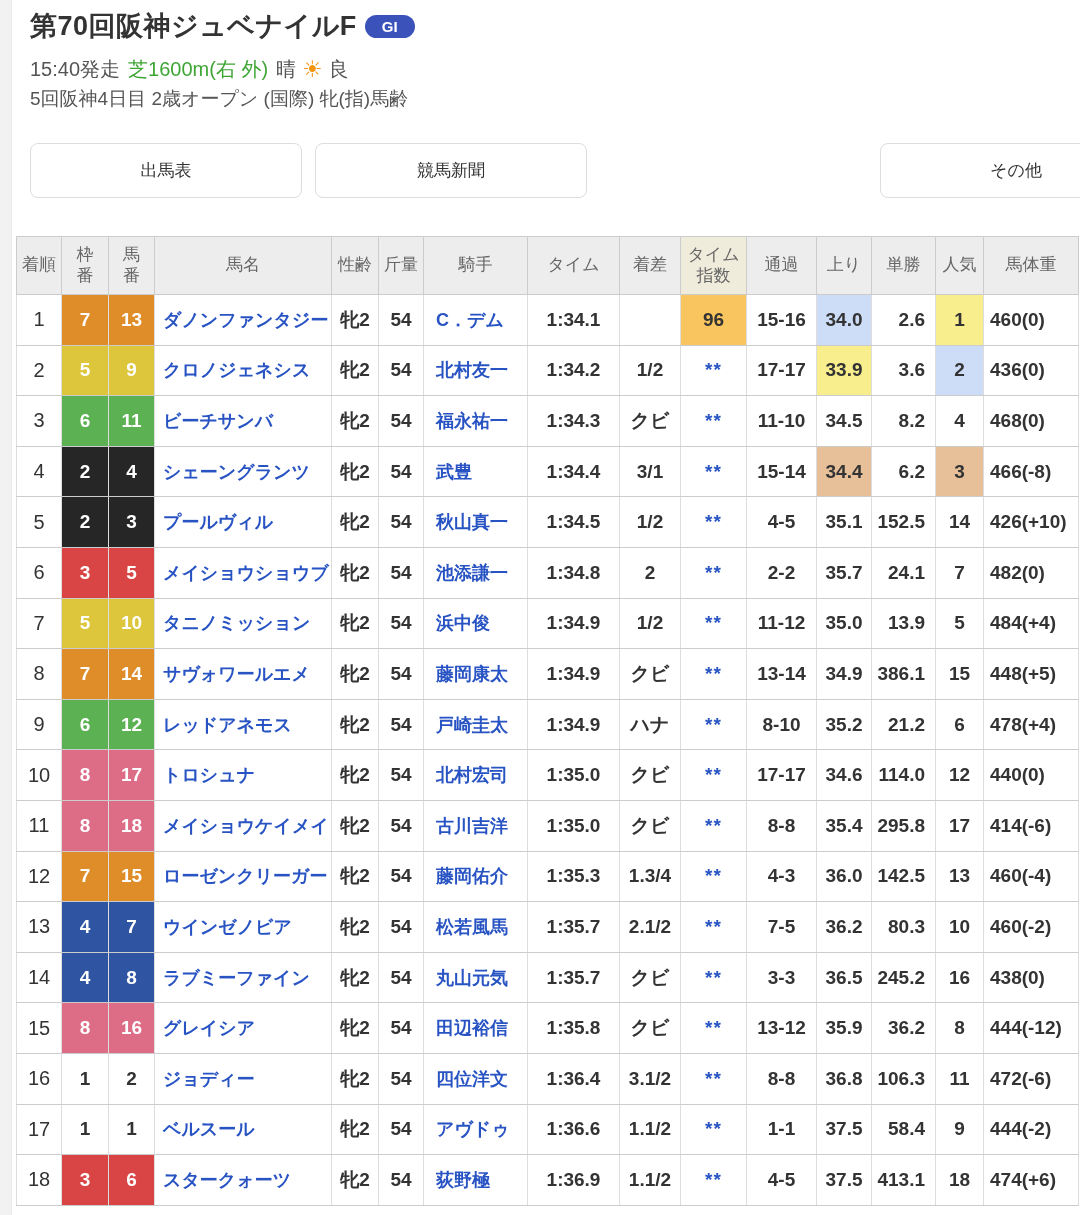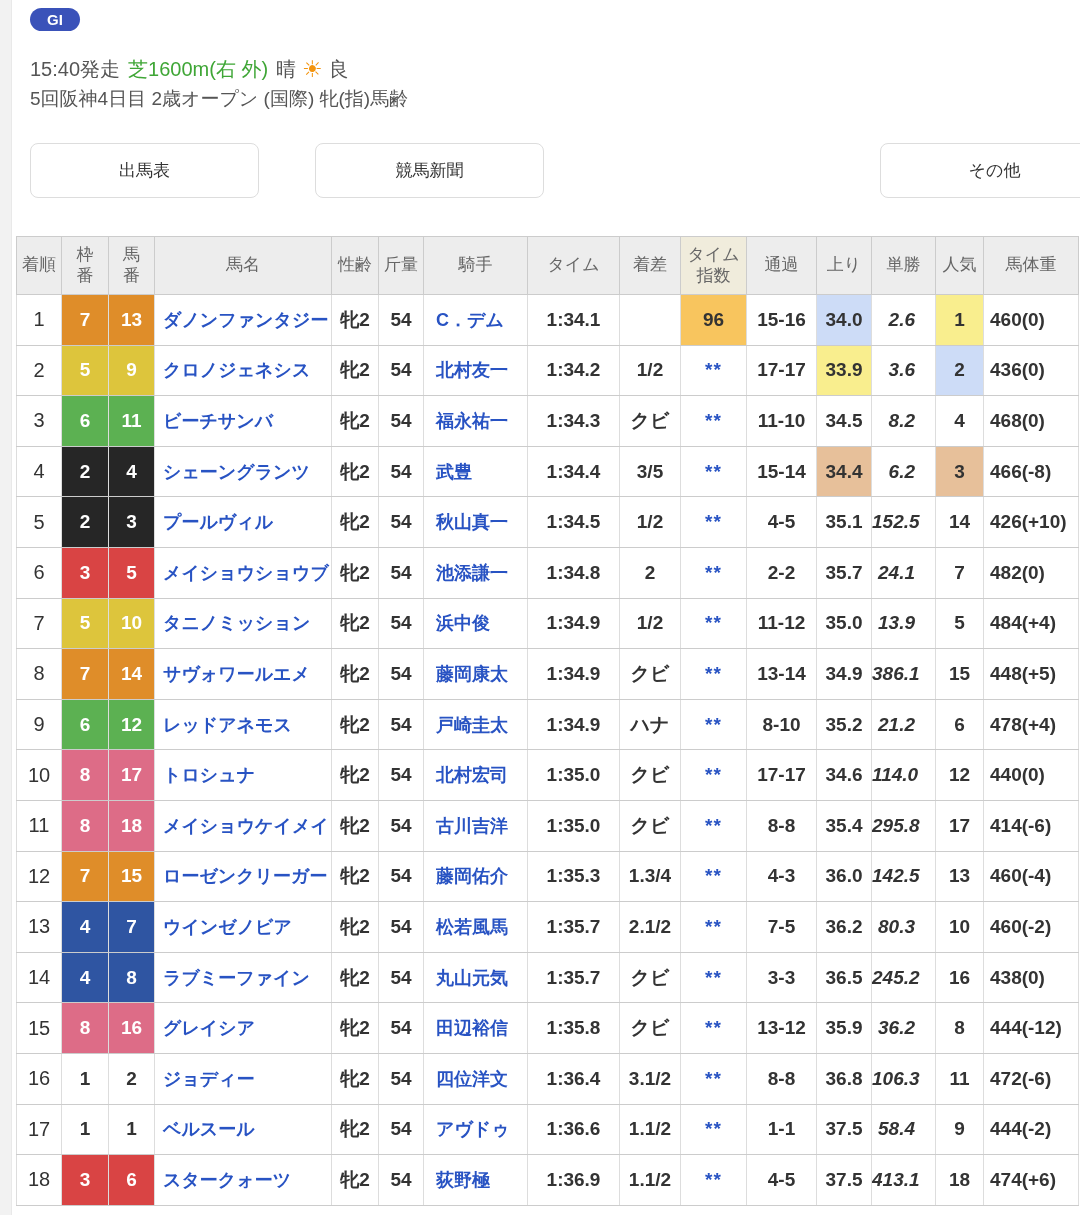--- a/index.html
+++ b/index.html
@@ -12,35 +12,35 @@
   .page-title{position:absolute;left:30px;top:8px;display:flex;align-items:center;gap:8px;}
   .title-text{font-size:27px;font-weight:bold;color:#333;letter-spacing:.5px;}
   .grade-badge{background:#3a52b9;color:#fff;font-size:15px;font-weight:bold;padding:4px 17px;border-radius:15px;line-height:1;}
 
   .race-info{position:absolute;left:30px;top:56px;font-size:20px;color:#555;display:flex;align-items:center;gap:8px;white-space:nowrap;}
   .course{color:#3fa636;}
   .sun-icon{color:#f3940f;font-size:23px;line-height:1;margin:0 -2px;}
 
   .meeting-info{position:absolute;left:30px;top:86px;font-size:19px;color:#555;white-space:nowrap;}
 
-  .btn{position:absolute;top:143px;width:229px;height:55px;background:#fff;border:1px solid #ddd;border-radius:8px;
+  .btn{position:absolute;top:143px;width:272px;height:55px;background:#fff;border:1px solid #ddd;border-radius:8px;
        font-size:17px;color:#333;display:flex;align-items:center;justify-content:center;cursor:pointer;box-sizing:border-box;}
   .btn-1{left:30px;} .btn-2{left:315px;} .btn-3{left:880px;}
 
   table{position:absolute;left:16px;top:228px;width:1062px;border-collapse:collapse;table-layout:fixed;background:#fff;margin-top:8px;}
   th{background:#ededed;color:#666;font-weight:400;font-size:17px;height:57px;padding:0;
      border:1px solid #ccc;white-space:pre-line;line-height:1.2;}
   th.cream{background:#f0ecdc;}
   td{height:50.6px;padding:0;box-sizing:border-box;text-align:center;font-size:19px;font-weight:bold;color:#333;
      border-top:1px solid #ccc;border-bottom:1px solid #ccc;border-left:1px solid #ddd;border-right:1px solid #ddd;
      overflow:hidden;white-space:nowrap;}
   td.rank{font-weight:500;font-size:20px;}
   td.horse{text-align:left;padding-left:8px;font-size:18px;color:#2853c3;cursor:pointer;}
   td.jockey{text-align:left;padding-left:12px;font-size:18px;color:#2853c3;cursor:pointer;}
-  td.odds{text-align:right;padding-right:20px;font-style:italic;}
+  td.odds{text-align:right;padding-right:10px;}
   td.body{text-align:left;padding-left:6px;}
   td.stars{color:#2853c3;letter-spacing:1px;}
   .f1{background:#ffffff;color:#333;}
   .f2{background:#262626;color:#fff;}
   .f3{background:#d94444;color:#fff;}
   .f4{background:#2f55a2;color:#fff;}
   .f5{background:#ddc53c;color:#fff;}
   .f6{background:#5cb152;color:#fff;}
   .f7{background:#df8d29;color:#fff;}
   .f8{background:#dd6c87;color:#fff;}
@@ -48,20 +48,21 @@
   .hl-first{background:#f9ee8e;}
   .hl-second{background:#cddcf7;}
   .hl-third{background:#e7c09a;}
 </style>
 </head>
 <body>
 
 <div class="left-strip"></div>
 
 <div class="page-title">
+  <span class="title-text">第70回阪神ジュベナイルF</span>
   <span class="grade-badge">GI</span>
 </div>
 
 <div class="race-info">
   <span>15:40発走</span>
   <span class="course">芝1600m(右 外)</span>
   <span>晴</span>
   <span class="sun-icon">☀</span>
   <span>良</span>
 </div>
@@ -166,21 +167,21 @@
       </tr>
       <tr>
         <td class="rank">4</td>
         <td class="frame f2">2</td>
         <td class="frame f2">4</td>
         <td class="horse">シェーングランツ</td>
         <td>牝2</td>
         <td>54</td>
         <td class="jockey">武豊</td>
         <td>1:34.4</td>
-        <td>3/5</td>
+        <td>3/1</td>
         <td class="stars">**</td>
         <td>15-14</td>
         <td class="hl-third">34.4</td>
         <td class="odds">6.2</td>
         <td class="hl-third">3</td>
         <td class="body">466(-8)</td>
       </tr>
       <tr>
         <td class="rank">5</td>
         <td class="frame f2">2</td>

